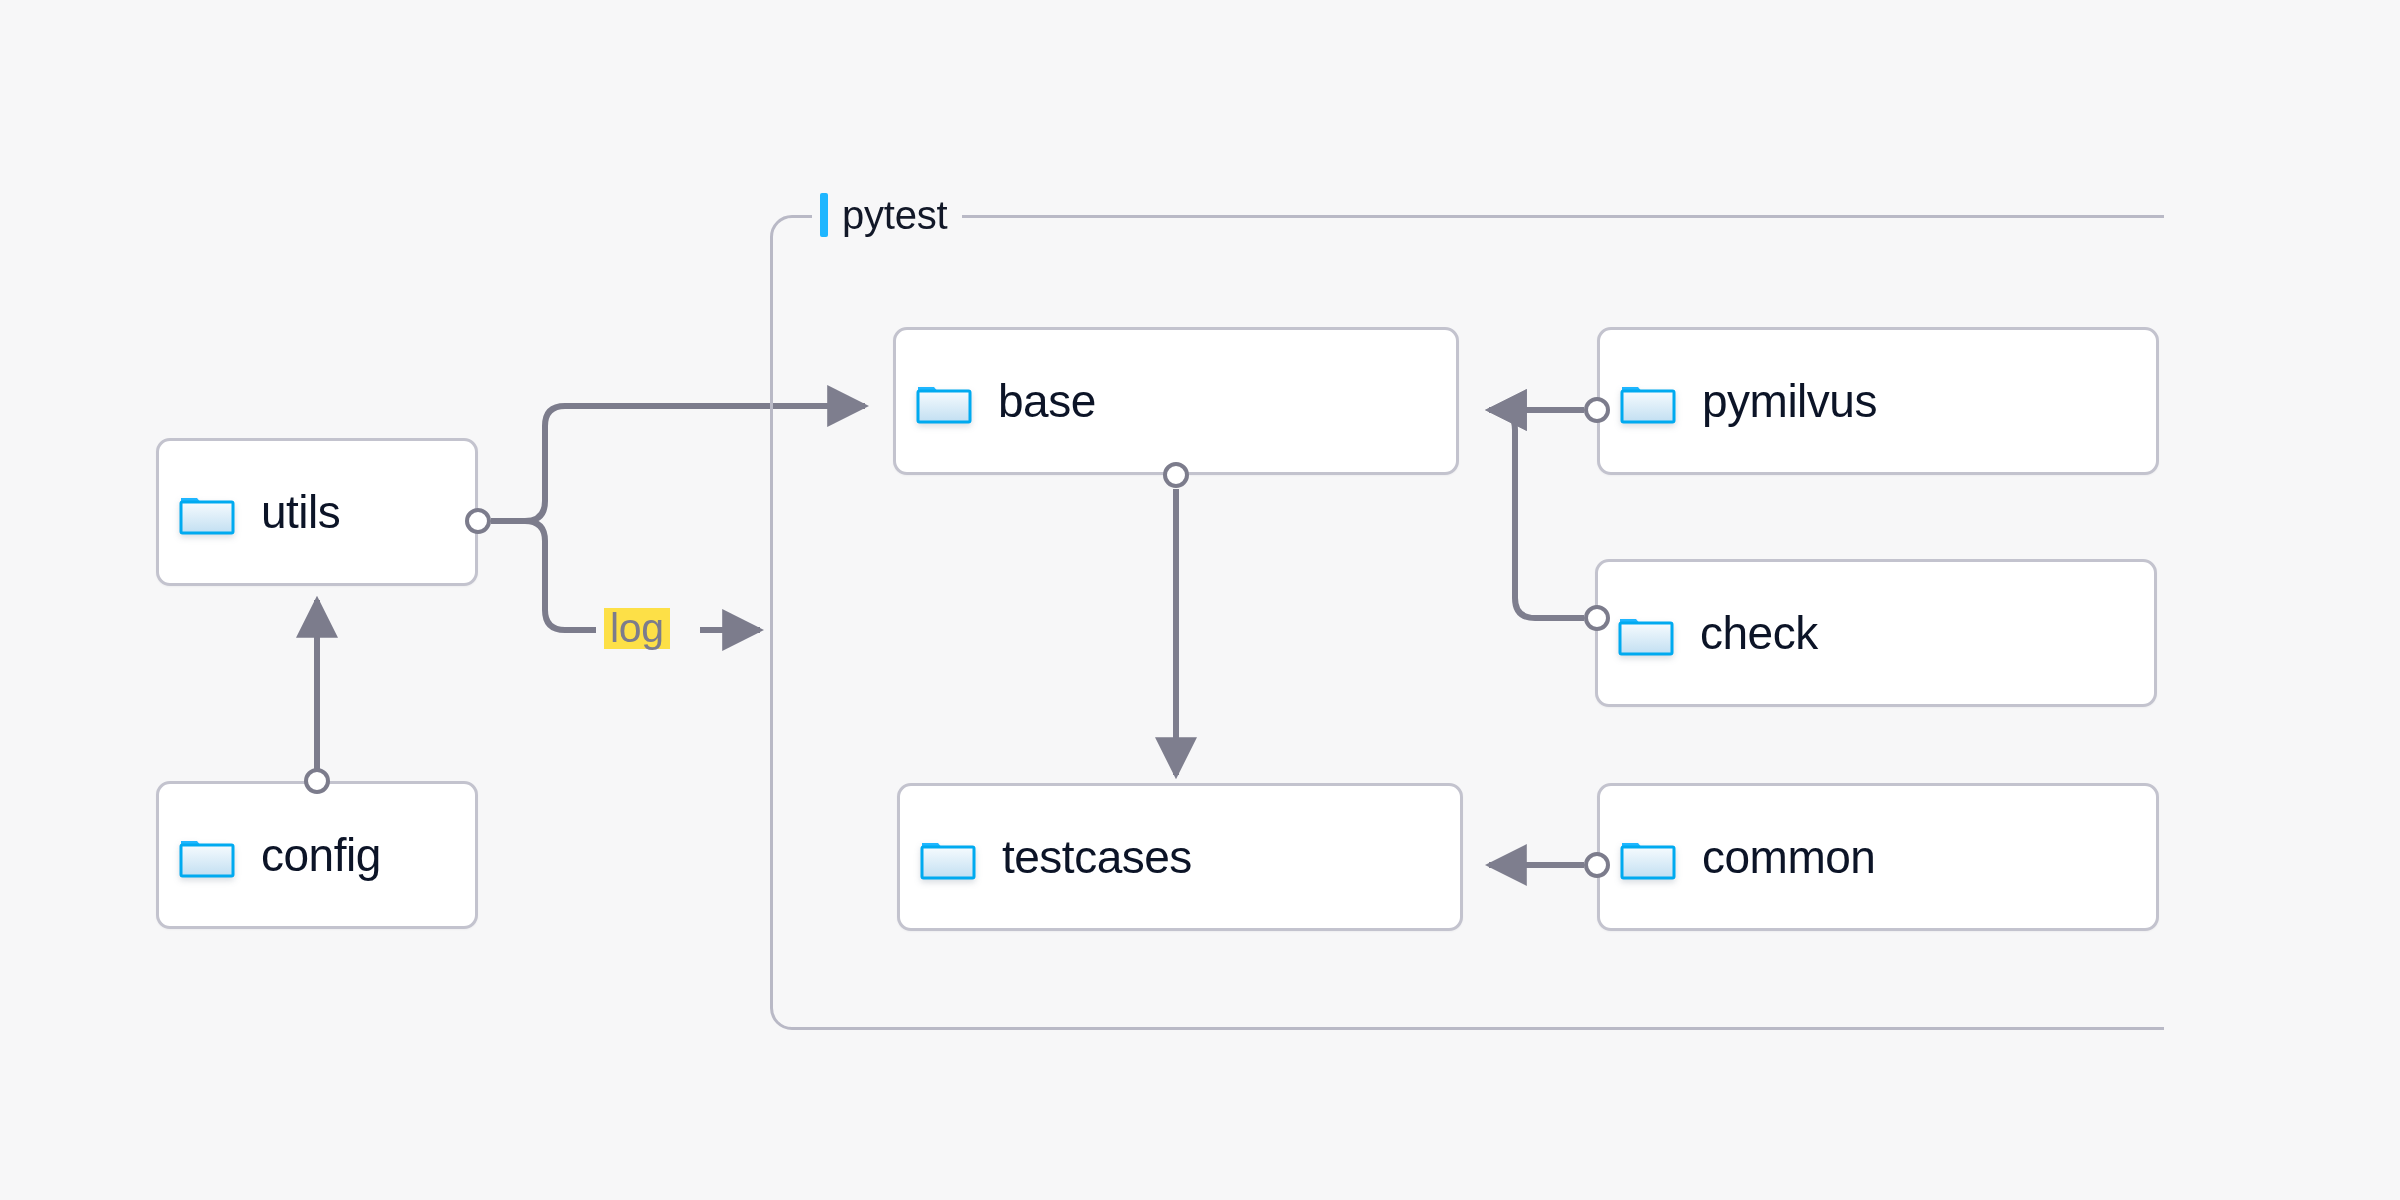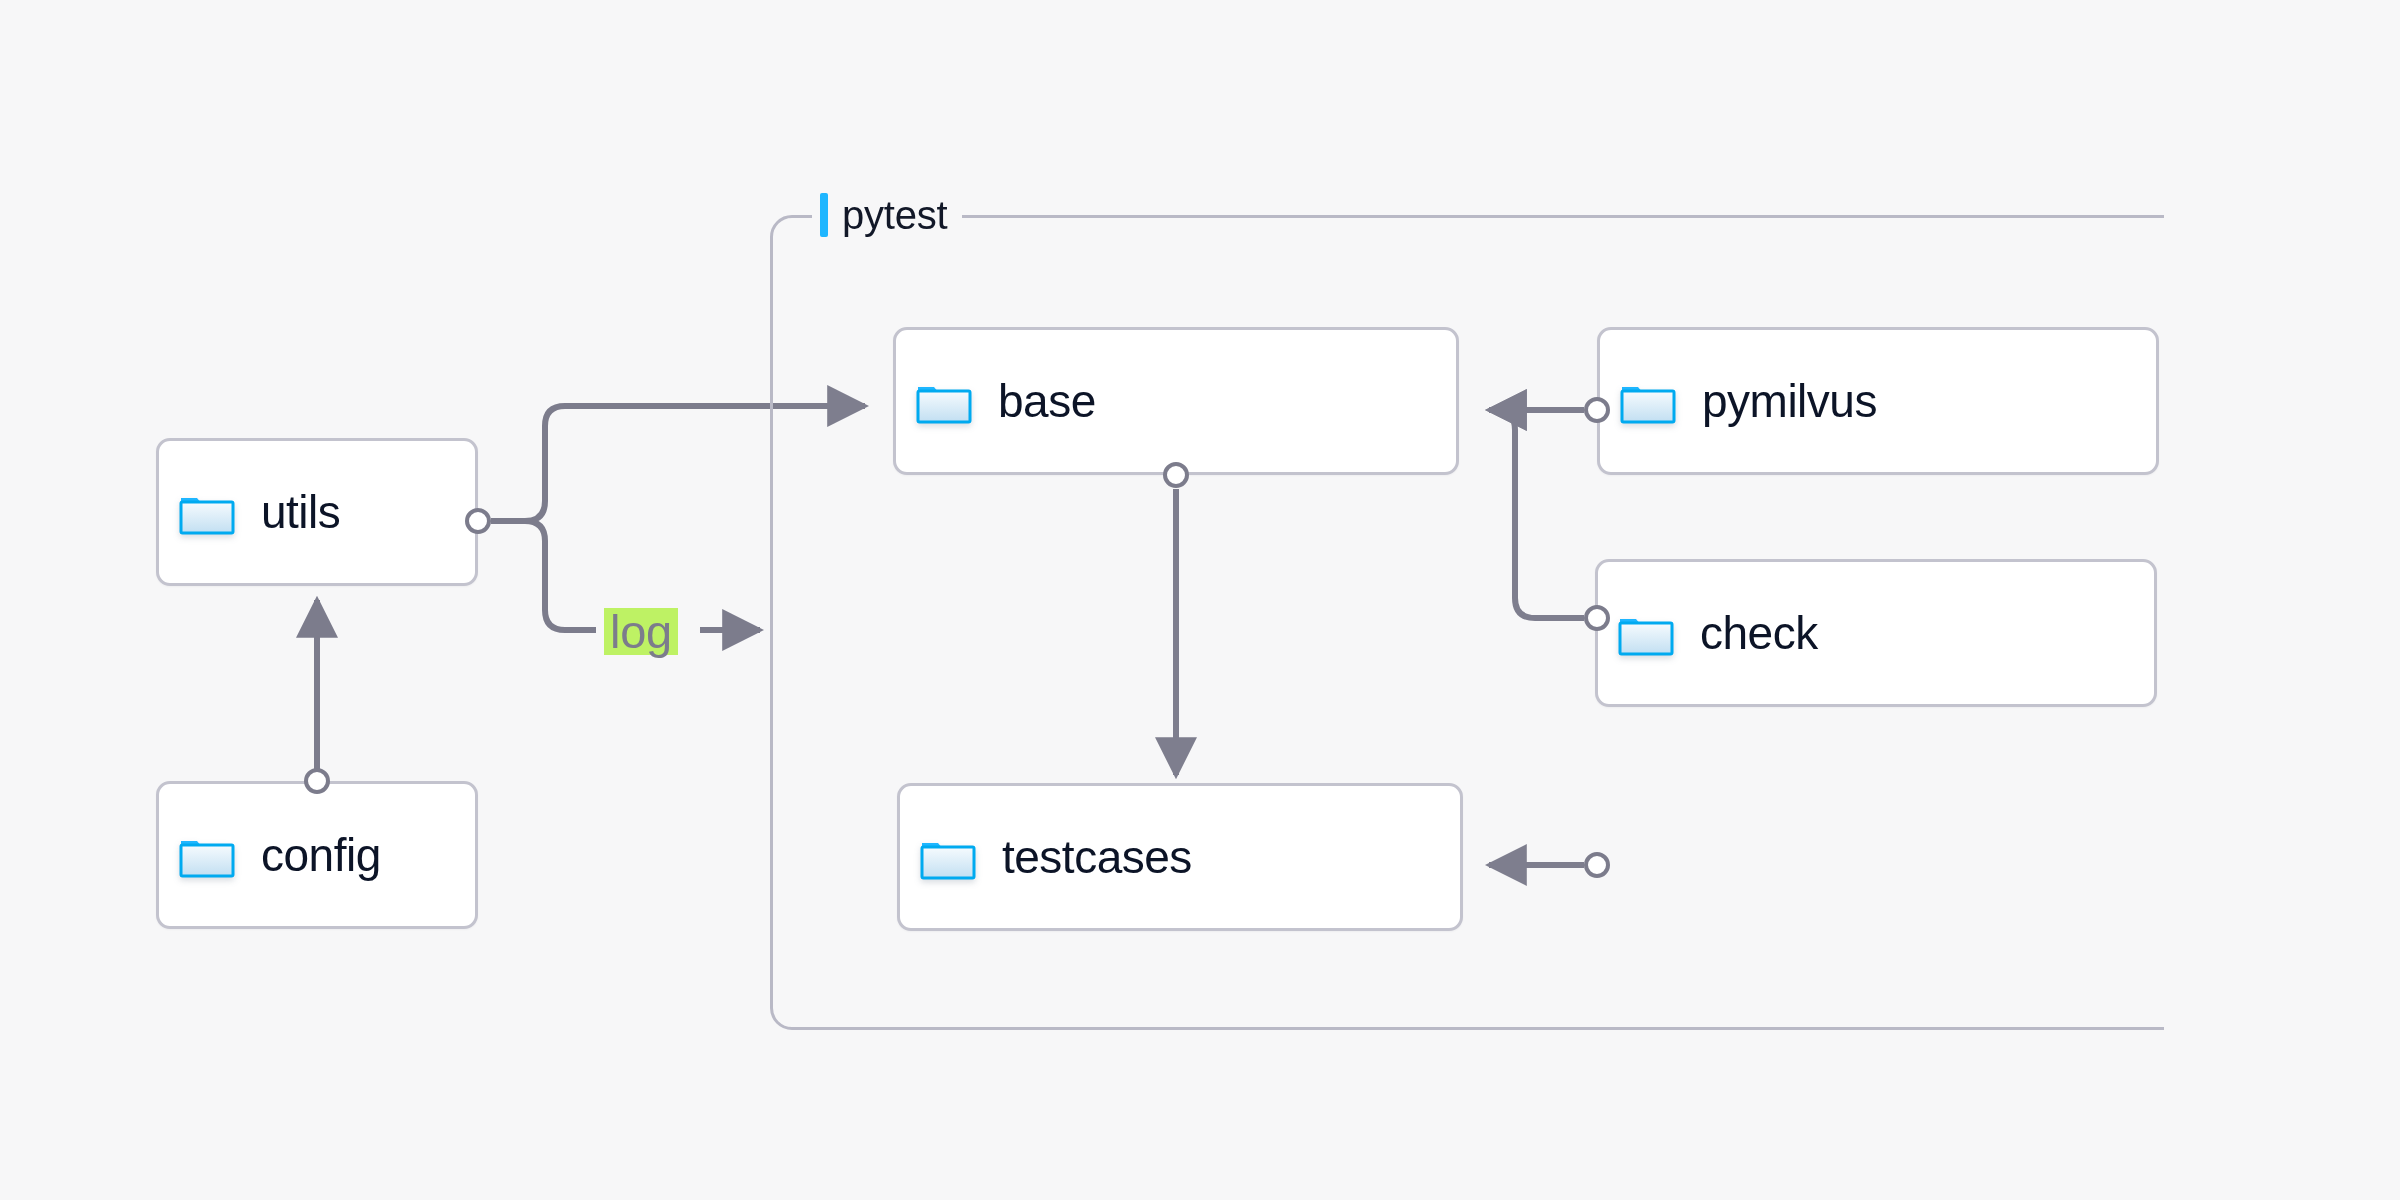--- a/index.html
+++ b/index.html
@@ -97,26 +97,26 @@
     box-sizing: border-box;
     border: 4px solid #7c7c8c;
     border-radius: 50%;
     background: #ffffff;
     z-index: 6;
   }
 
   
   .edge-label {
     position: absolute;
-    font-size: 47px;
+    font-size: 41px;
     color: #7c7c8c;
     letter-spacing: -0.3px;
     white-space: nowrap;
     line-height: 1;
-    background: #bef264;
+    background: #fde047;
     padding: 0 6px;
     z-index: 5;
   }
 </style>
 </head>
 <body>
 
 <div id="canvas">
 
   <svg id="edge-layer" viewBox="0 0 2400 1200" xmlns="http://www.w3.org/2000/svg">
@@ -226,17 +226,28 @@
         <svg viewBox="0 0 56 46" width="56" height="46" xmlns="http://www.w3.org/2000/svg">
           <path d="M2 9 h16 l5 6 h31 v4 H2 z" fill="#1fb6ff"></path>
           <rect x="2" y="13" width="52" height="31" rx="1.5" fill="url(#folderGrad)" stroke="#00aaf0" stroke-width="3"></rect>
         </svg>
       </span>
       <span class="node-label">check</span>
     </div>
   </div>
   <span class="handle" style="left:1584px; top:605px;"></span>
 
+  <div class="node" style="left:1597px; top:783px; width:562px; height:148px;">
+    <div class="node-inner">
+      <span class="folder-icon">
+        <svg viewBox="0 0 56 46" width="56" height="46" xmlns="http://www.w3.org/2000/svg">
+          <path d="M2 9 h16 l5 6 h31 v4 H2 z" fill="#1fb6ff"></path>
+          <rect x="2" y="13" width="52" height="31" rx="1.5" fill="url(#folderGrad)" stroke="#00aaf0" stroke-width="3"></rect>
+        </svg>
+      </span>
+      <span class="node-label">common</span>
+    </div>
+  </div>
   <span class="handle" style="left:1584px; top:852px;"></span>
 
   <span class="edge-label" style="left:604px; top:608px;">log</span>
 
 </div>
 
 </body></html>

